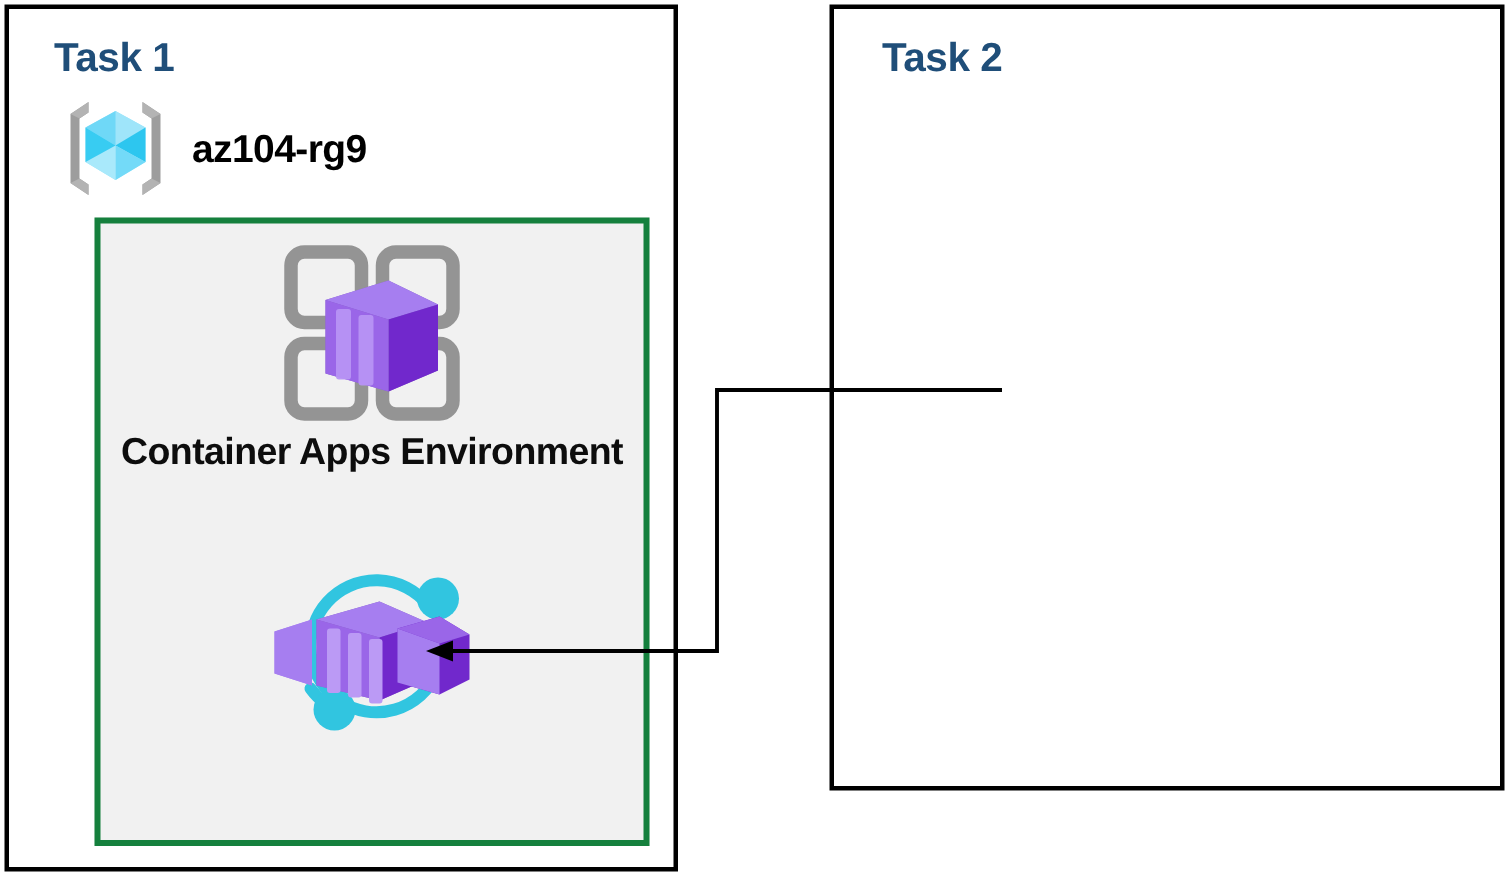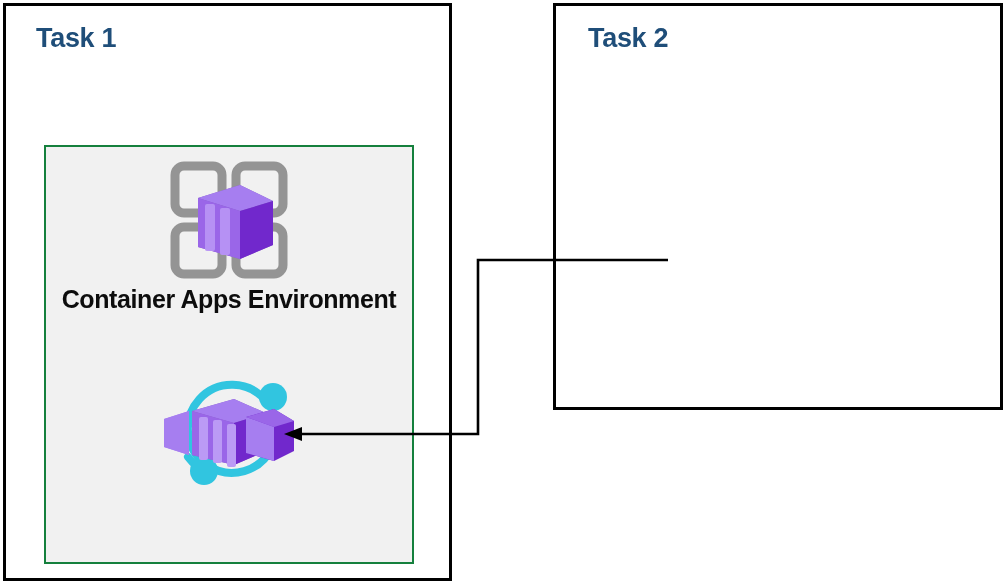--- a/index.html
+++ b/index.html
@@ -19,21 +19,21 @@
   }
 
   
   .task-panel {
     position: absolute;
     background: #ffffff;
     border: 3px solid #000000;
     box-sizing: border-box;
   }
   #task1-panel { left: 3px;   top: 3px; width: 449px; height: 578px; }
-  #task2-panel { left: 553px; top: 3px; width: 450px; height: 407px; }
+  #task2-panel { left: 553px; top: 3px; width: 450px; height: 524px; }
 
   .task-title {
     position: absolute;
     font-size: 27px;
     font-weight: bold;
     color: #1f4e79;
     letter-spacing: -0.3px;
     white-space: nowrap;
   }
   #task1-title { left: 30px; top: 17px; }
@@ -54,22 +54,23 @@
     font-weight: bold;
     color: #000000;
     letter-spacing: -0.4px;
     white-space: nowrap;
   }
 
   
   .inner-box {
     position: absolute;
     background: #f1f1f1;
-    border: 2px solid #15803d;
+    border: 4px solid #15803d;
     box-sizing: border-box;
+    margin-left: 19px;
   }
   #task1-inner { left: 38px; top: 139px; width: 370px; height: 419px; }
 
   
   .resource {
     position: absolute;
     width: 100%;
     left: 0;
     text-align: center;
   }
@@ -102,20 +103,43 @@
 </style>
 </head>
 <body>
 
 <div id="canvas">
 
   <div id="task1-panel" class="task-panel">
 
     <div id="task1-title" class="task-title">Task 1</div>
 
+    <div id="rg-row">
+      <span class="rg-icon-wrap">
+        <svg id="rg-icon" viewBox="0 0 76 70" xmlns="http://www.w3.org/2000/svg">
+
+          <path d="M20 4 L8 12 L8 58 L20 66 L20 59 L14 55 L14 15 L20 11 Z" fill="#9d9d9d"></path>
+          <path d="M20 4 L8 12 L14 15 L20 11 Z" fill="#b3b3b3"></path>
+          <path d="M8 58 L20 66 L20 59 L14 55 Z" fill="#b3b3b3"></path>
+
+          <path d="M56 4 L68 12 L68 58 L56 66 L56 59 L62 55 L62 15 L56 11 Z" fill="#9d9d9d"></path>
+          <path d="M56 4 L68 12 L62 15 L56 11 Z" fill="#b3b3b3"></path>
+          <path d="M68 58 L56 66 L56 59 L62 55 Z" fill="#b3b3b3"></path>
+
+          <path d="M38 10 L58 21 L58 44 L38 56 L18 44 L18 21 Z" fill="#9fe5fa"></path>
+          <path d="M38 10 L58 21 L38 33 Z" fill="#9fe5fa"></path>
+          <path d="M38 10 L18 21 L38 33 Z" fill="#6fd8f7"></path>
+          <path d="M38 33 L58 21 L58 44 Z" fill="#2dc6ef"></path>
+          <path d="M38 33 L58 44 L38 56 Z" fill="#73daf8"></path>
+          <path d="M38 33 L18 44 L38 56 Z" fill="#a9e9fb"></path>
+          <path d="M38 33 L18 21 L18 44 Z" fill="#38ccf2"></path>
+        </svg>
+      </span>
+      <span id="rg-label">az104-rg9</span>
+    </div>
 
     <div id="task1-inner" class="inner-box">
 
       <div id="cae-block" class="resource">
         <div class="resource-icon-wrap">
           <svg width="122" height="122" viewBox="0 0 122 122" xmlns="http://www.w3.org/2000/svg">
 
             <g fill="none" stroke="#949494" stroke-width="9">
               <rect x="7" y="7" width="47" height="47" rx="9"></rect>
               <rect x="68" y="7" width="47" height="47" rx="9"></rect>

